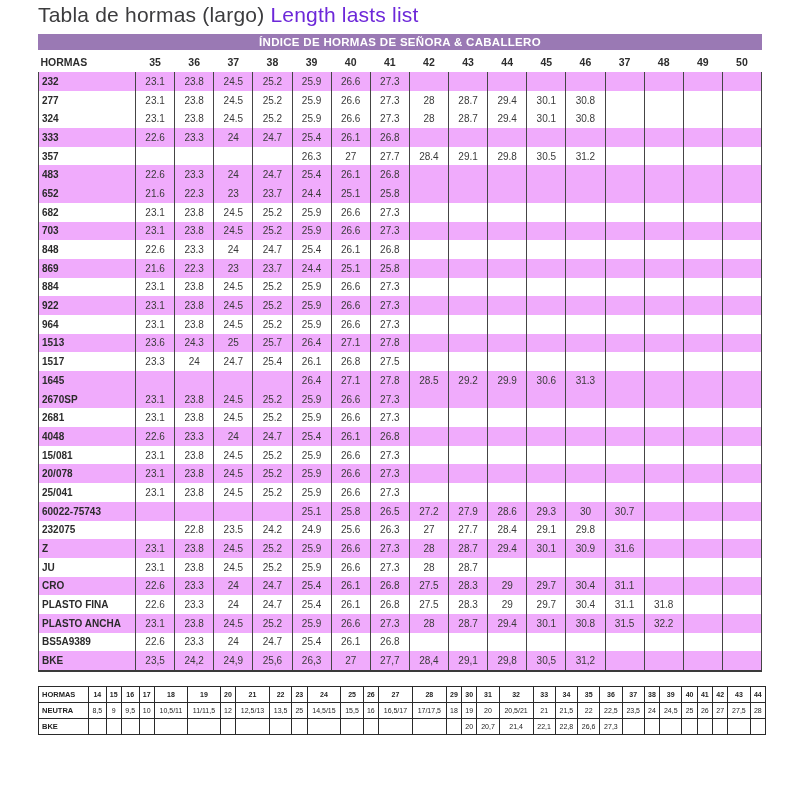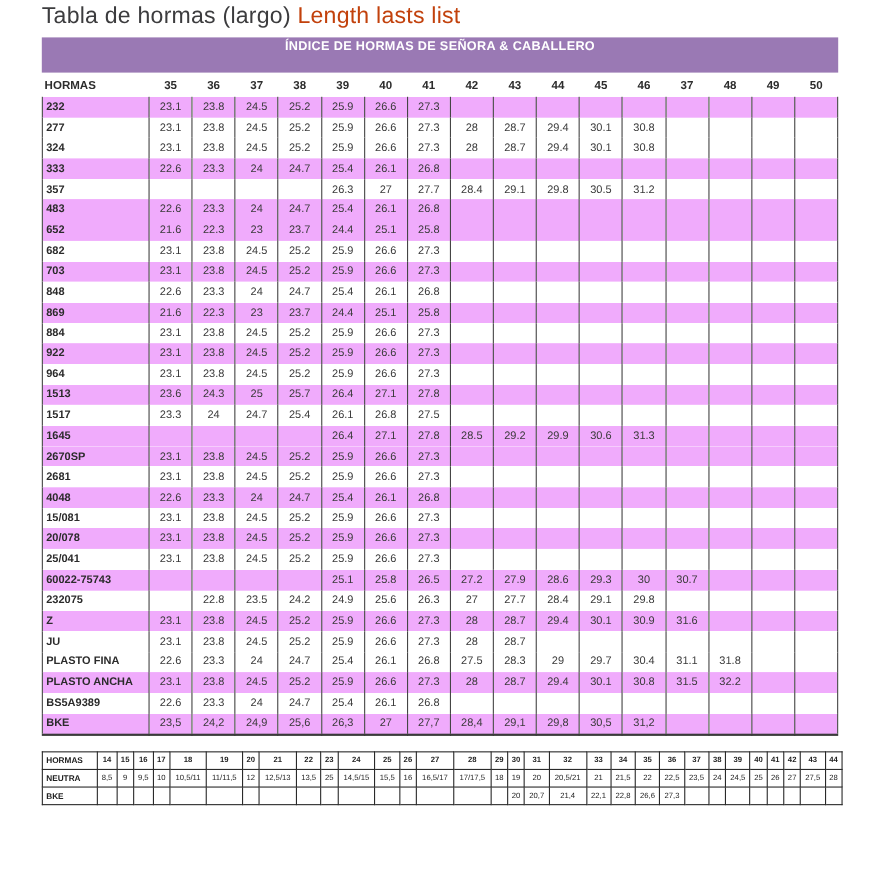--- a/index.html
+++ b/index.html
@@ -1,20 +1,20 @@
 <!DOCTYPE html>
 <html><head>
 <meta charset="utf-8">
 <style>
   html,body{margin:0;padding:0;background:#fff;}
   body{width:800px;height:800px;font-family:"Liberation Sans","DejaVu Sans",sans-serif;-webkit-font-smoothing:antialiased;}
   .page{padding:2px 38px 0 38px;}
   .title{margin:0 0 6px 0;font-size:21px;line-height:26px;font-weight:400;color:#3c3c3e;letter-spacing:.2px;white-space:nowrap;}
-  .title .en{color:#c2410c;}
-  .band{background:#9a79b4;color:#fff;font-weight:bold;font-size:11.5px;letter-spacing:.3px;text-align:center;height:32px;line-height:17px;}
+  .title .en{color:#6d28d9;}
+  .band{background:#9a79b4;color:#fff;font-weight:bold;font-size:11.5px;letter-spacing:.3px;text-align:center;height:16px;line-height:17px;}
   table{border-collapse:collapse;}
   .main-table{width:724px;table-layout:fixed;margin-top:2px;border-bottom:2px solid #3a3a3a;}
   .main-table col.lbl{width:97px;}
   .main-table thead th{border:none;background:#fff;font-size:10.5px;font-weight:bold;color:#2d2d2d;height:20px;text-align:center;padding:0;}
   .main-table thead th.lbl{text-align:left;padding-left:2px;}
   .main-table tbody td{height:18.7px;padding:0;font-size:10px;color:#3a3a3a;text-align:center;border-left:1px solid #454545;overflow:hidden;}
   .main-table tbody td:last-child{border-right:1px solid #454545;}
   .main-table tbody tr.stripe{background:#f0abfc;}
   .main-table tbody td.lbl{text-align:left;font-weight:bold;font-size:10px;color:#2b2b2b;padding-left:3px;}
   .bottom-table{width:728px;margin-top:14px;}
@@ -562,20 +562,39 @@
           <td>28</td>
           <td>28.7</td>
           <td></td>
           <td></td>
           <td></td>
           <td></td>
           <td></td>
           <td></td>
           <td></td>
         </tr>
+        <tr class="stripe">
+          <td class="lbl">CRO</td>
+          <td>22.6</td>
+          <td>23.3</td>
+          <td>24</td>
+          <td>24.7</td>
+          <td>25.4</td>
+          <td>26.1</td>
+          <td>26.8</td>
+          <td>27.5</td>
+          <td>28.3</td>
+          <td>29</td>
+          <td>29.7</td>
+          <td>30.4</td>
+          <td>31.1</td>
+          <td></td>
+          <td></td>
+          <td></td>
+        </tr>
         <tr>
           <td class="lbl">PLASTO FINA</td>
           <td>22.6</td>
           <td>23.3</td>
           <td>24</td>
           <td>24.7</td>
           <td>25.4</td>
           <td>26.1</td>
           <td>26.8</td>
           <td>27.5</td>

